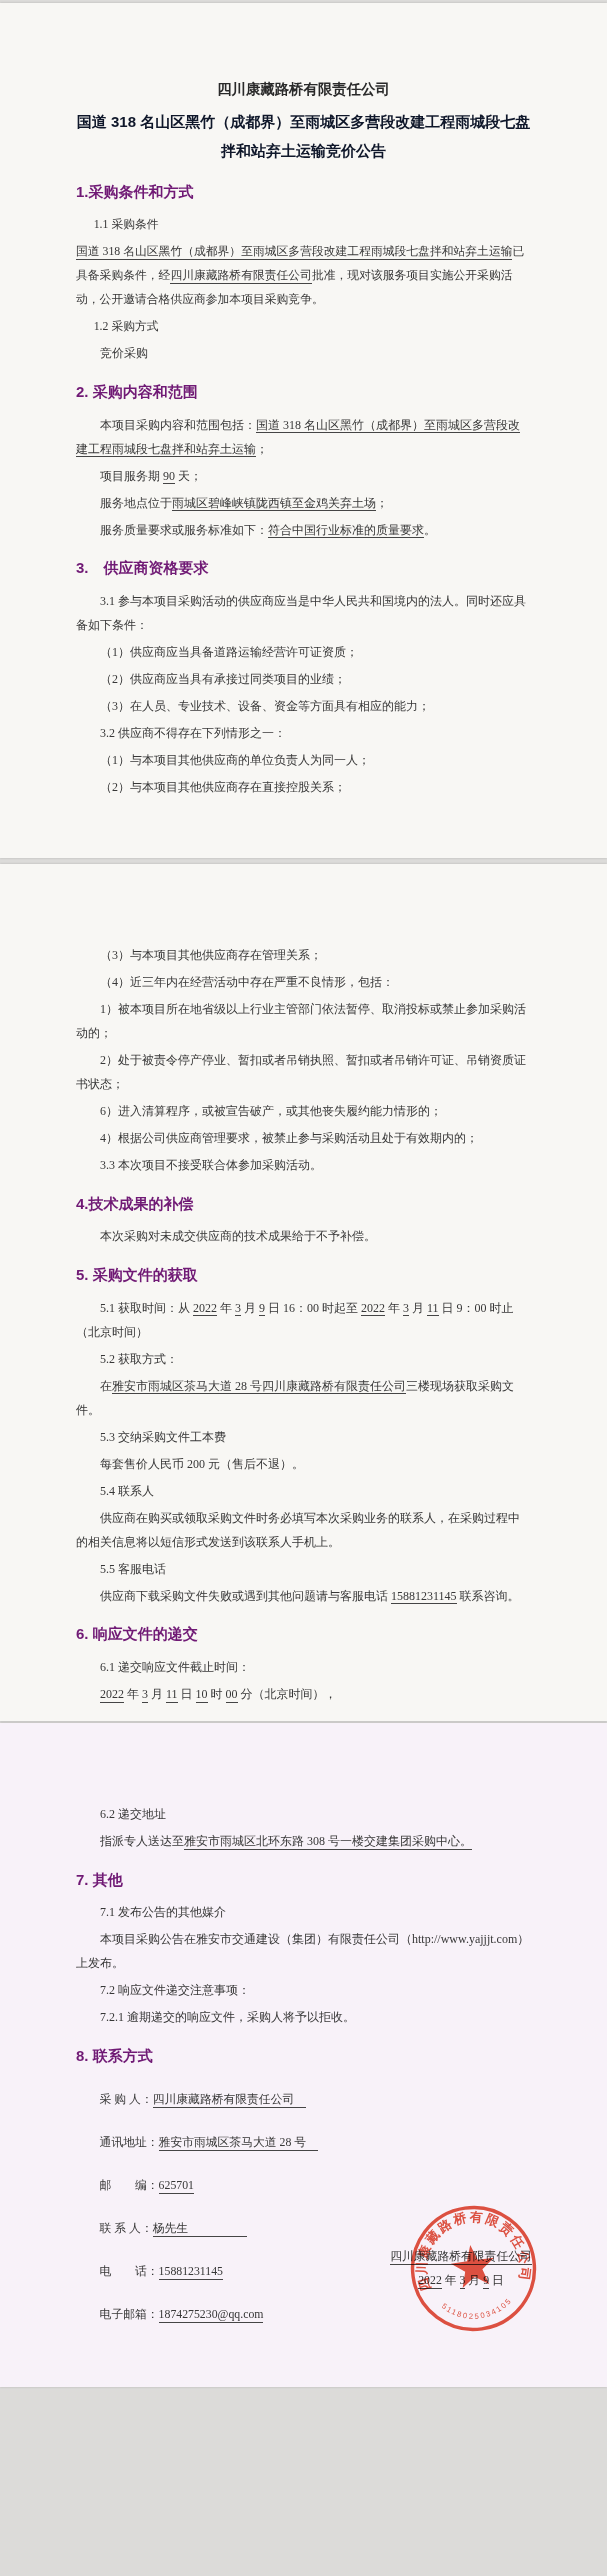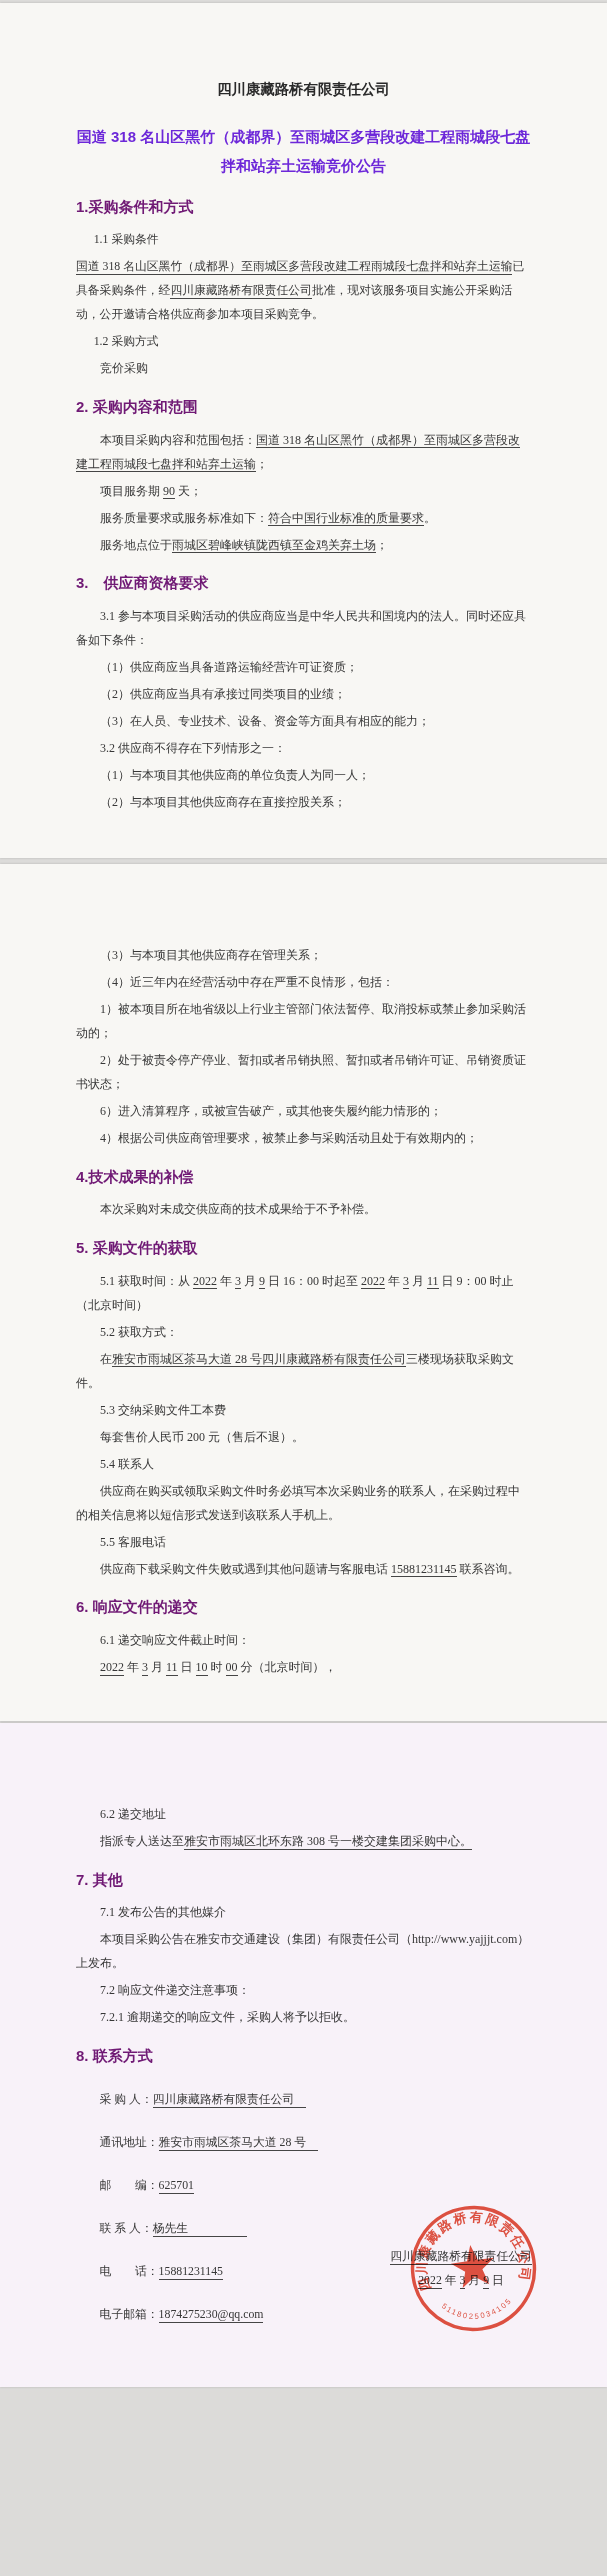--- a/index.html
+++ b/index.html
@@ -42,22 +42,22 @@
     font-size:14.4px;
     line-height:27px;
     color:#2a2a2a;
   }
   .b-title2{
     text-align:center;
     font-family:"Liberation Sans","DejaVu Sans",sans-serif;
     font-weight:bold;
     font-size:15px;
     line-height:29px;
-    margin-top:19px;
-    color:#6d28d9;
+    margin-top:4px;
+    color:#0f172a;
   }
   .b-h{
     font-family:"Liberation Sans","DejaVu Sans",sans-serif;
     font-weight:bold;
     font-size:15px;
     line-height:26px;
     margin-top:13.7px;
     margin-bottom:7.6px;
     color:#701a75;
   }
@@ -125,41 +125,42 @@
         <div class="b-title1"><span>四川康藏路桥有限责任公司</span></div>
         <div class="b-title2"><span>国道 318 名山区黑竹（成都界）至雨城区多营段改建工程雨城段七盘拌和站弃土运输竞价公告</span></div>
         <div class="b-h"><span>1.采购条件和方式</span></div>
         <div class="b-sub"><span>1.1 采购条件</span></div>
         <div class="b-para0"><span class="u">国道 318 名山区黑竹（成都界）至雨城区多营段改建工程雨城段七盘拌和站弃土运输</span><span>已具备采购条件，经</span><span class="u">四川康藏路桥有限责任公司</span><span>批准，现对该服务项目实施公开采购活动，公开邀请合格供应商参加本项目采购竞争。</span></div>
         <div class="b-sub"><span>1.2 采购方式</span></div>
         <div class="b-para"><span>竞价采购</span></div>
         <div class="b-h"><span>2. 采购内容和范围</span></div>
         <div class="b-para"><span>本项目采购内容和范围包括：</span><span class="u">国道 318 名山区黑竹（成都界）至雨城区多营段改建工程雨城段七盘拌和站弃土运输</span><span>；</span></div>
         <div class="b-para"><span>项目服务期 </span><span class="u">90</span><span> 天；</span></div>
+        <div class="b-para"><span>服务地点位于</span><span class="u">雨城区碧峰峡镇陇西镇至金鸡关弃土场</span><span>；</span></div>
         <div class="b-para"><span>服务质量要求或服务标准如下：</span><span class="u">符合中国行业标准的质量要求</span><span>。</span></div>
-        <div class="b-para"><span>服务地点位于</span><span class="u">雨城区碧峰峡镇陇西镇至金鸡关弃土场</span><span>；</span></div>
         <div class="b-h"><span>3.　供应商资格要求</span></div>
         <div class="b-para"><span>3.1 参与本项目采购活动的供应商应当是中华人民共和国境内的法人。同时还应具备如下条件：</span></div>
         <div class="b-para"><span>（1）供应商应当具备道路运输经营许可证资质；</span></div>
         <div class="b-para"><span>（2）供应商应当具有承接过同类项目的业绩；</span></div>
         <div class="b-para"><span>（3）在人员、专业技术、设备、资金等方面具有相应的能力；</span></div>
         <div class="b-para"><span>3.2 供应商不得存在下列情形之一：</span></div>
         <div class="b-para"><span>（1）与本项目其他供应商的单位负责人为同一人；</span></div>
         <div class="b-para"><span>（2）与本项目其他供应商存在直接控股关系；</span></div>
       </div>
   </section>
 
   <section class="page p2">
     <div class="content">
         <div class="b-para"><span>（3）与本项目其他供应商存在管理关系；</span></div>
         <div class="b-para"><span>（4）近三年内在经营活动中存在严重不良情形，包括：</span></div>
         <div class="b-para"><span>1）被本项目所在地省级以上行业主管部门依法暂停、取消投标或禁止参加采购活动的；</span></div>
         <div class="b-para"><span>2）处于被责令停产停业、暂扣或者吊销执照、暂扣或者吊销许可证、吊销资质证书状态；</span></div>
         <div class="b-para"><span>6）进入清算程序，或被宣告破产，或其他丧失履约能力情形的；</span></div>
         <div class="b-para"><span>4）根据公司供应商管理要求，被禁止参与采购活动且处于有效期内的；</span></div>
+        <div class="b-para"><span>3.3 本次项目不接受联合体参加采购活动。</span></div>
         <div class="b-h"><span>4.技术成果的补偿</span></div>
         <div class="b-para"><span>本次采购对未成交供应商的技术成果给于不予补偿。</span></div>
         <div class="b-h"><span>5. 采购文件的获取</span></div>
         <div class="b-para"><span>5.1 获取时间：从 </span><span class="u">2022</span><span> 年 </span><span class="u">3</span><span> 月 </span><span class="u">9</span><span> 日 16：00 时起至 </span><span class="u">2022</span><span> 年 </span><span class="u">3</span><span> 月 </span><span class="u">11</span><span> 日 9：00 时止（北京时间）</span></div>
         <div class="b-para"><span>5.2 获取方式：</span></div>
         <div class="b-para"><span>在</span><span class="u">雅安市雨城区茶马大道 28 号四川康藏路桥有限责任公司</span><span>三楼现场获取采购文件。</span></div>
         <div class="b-para"><span>5.3 交纳采购文件工本费</span></div>
         <div class="b-para"><span>每套售价人民币 200 元（售后不退）。</span></div>
         <div class="b-para"><span>5.4 联系人</span></div>
         <div class="b-para"><span>供应商在购买或领取采购文件时务必填写本次采购业务的联系人，在采购过程中的相关信息将以短信形式发送到该联系人手机上。</span></div>

